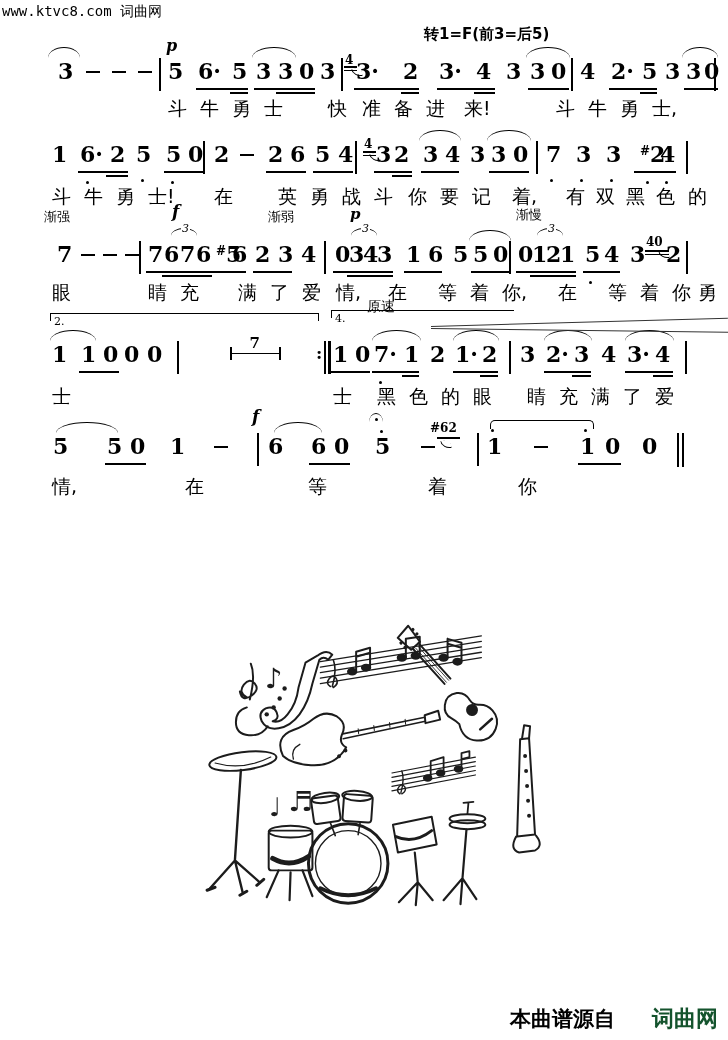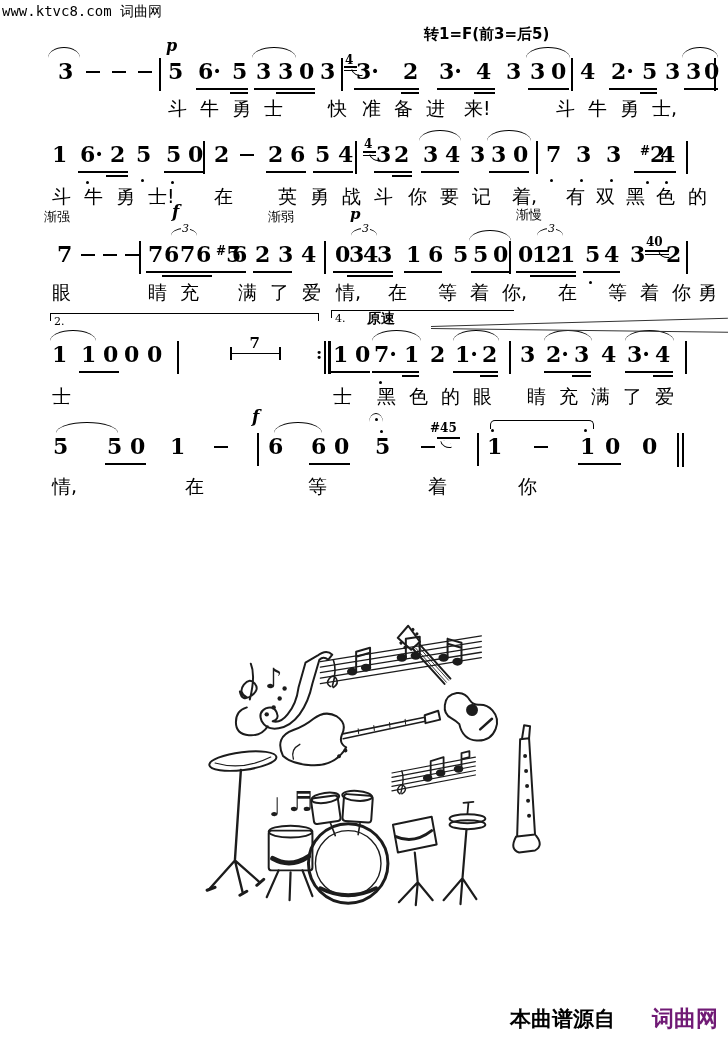--- a/index.html
+++ b/index.html
@@ -311,21 +311,21 @@
       <div class="und" style="left: 105px; width: 41px; top: 463px;"></div>
       <div class="und" style="left: 309px; width: 41px; top: 463px;"></div>
       <div class="und" style="left: 578px; width: 43px; top: 463px;"></div>
       <div class="und" style="left: 437px; width: 23px; top: 437px;"></div>
       <div class="slur" style="left: 56px; width: 62px; top: 422px;"></div>
       <div class="slur" style="left: 274px; width: 48px; top: 422px;"></div>
       <div class="dot" style="left: 380px; top: 430px;"></div>
       <div class="dot" style="left: 491px; top: 429px;"></div>
       <div class="dot" style="left: 584px; top: 429px;"></div>
       <div class="txt dyn" style="left: 252px; top: 408px; font-size: 17px;">f</div>
-      <div class="txt b" style="left: 430px; top: 422px; font-size: 12px;">#45</div>
+      <div class="txt b" style="left: 430px; top: 422px; font-size: 12px;">#62</div>
       <div class="lyr" style="left: 52px; top: 477px;">情,</div>
       <div class="lyr" style="left: 185px; top: 477px;">在</div>
       <div class="lyr" style="left: 308px; top: 477px;">等</div>
       <div class="lyr" style="left: 428px; top: 477px;">着</div>
       <div class="lyr" style="left: 518px; top: 477px;">你</div>
       <div class="slur" style="left: 171px; width: 26px; top: 228px; height: 7px;"></div>
       <div class="trip3" style="left: 181px; top: 223px;">3</div>
       <div class="slur" style="left: 351px; width: 26px; top: 228px; height: 7px;"></div>
       <div class="trip3" style="left: 361px; top: 223px;">3</div>
       <div class="slur" style="left: 537px; width: 26px; top: 228px; height: 7px;"></div>
@@ -337,21 +337,21 @@
       <div class="txt b" style="left: 316px; top: 345px; font-size: 17px;">:</div>
       <div class="vline" style="left: 324px; top: 341px; width: 1.6px; height: 33px;"></div>
       <div class="vline" style="left: 328px; top: 341px; width: 2.6px; height: 33px;"></div>
       <div class="hline" style="left: 50px; width: 268px; top: 313px;"></div>
       <div class="vline" style="left: 50px; top: 313px; width: 1.4px; height: 8px;"></div>
       <div class="vline" style="left: 318px; top: 313px; width: 1.4px; height: 8px;"></div>
       <div class="txt" style="left: 54px; top: 316px; font-size: 11px;">2.</div>
       <div class="hline" style="left: 331px; width: 183px; top: 310px;"></div>
       <div class="vline" style="left: 331px; top: 310px; width: 1.4px; height: 8px;"></div>
       <div class="txt" style="left: 335px; top: 313px; font-size: 11px;">4.</div>
-      <div class="txt cjk" style="left: 367px; top: 311px; font-size: 14px; font-weight: bold;">原速</div>
+      <div class="txt cjk" style="left: 367px; top: 299px; font-size: 14px;">原速</div>
       <div class="hair" style="left: 431px; top: 326px; width: 297px; transform: rotate(-1.6deg);"></div>
       <div class="hair" style="left: 431px; top: 327.5px; width: 297px; transform: rotate(0.7deg);"></div>
       <div class="ferm" style="left: 369px; top: 413px;"></div>
       <div class="dot" style="left: 374.5px; top: 418px;"></div>
       <div class="brk" style="left: 490px; width: 102px; top: 420px;"></div>
       <div class="vline" style="left: 677px; top: 433px; width: 2px; height: 34px;"></div>
       <div class="vline" style="left: 682px; top: 433px; width: 2px; height: 34px;"></div>
       <div class="gtie" style="left: 352px; top: 68px;"></div>
       <div class="gtie" style="left: 370px; top: 153px;"></div>
       <div class="gtie" style="left: 659px; top: 250px;"></div>
@@ -471,14 +471,14 @@
       <path d="M337,226 q-7,13 3,16 l16,-2 q9,-5 1,-15"></path>
       <circle cx="346" cy="145" r="2" fill="#1c1c1c" stroke="none"></circle>
       <circle cx="347" cy="160" r="2" fill="#1c1c1c" stroke="none"></circle>
       <circle cx="348" cy="175" r="2" fill="#1c1c1c" stroke="none"></circle>
       <circle cx="349" cy="190" r="2" fill="#1c1c1c" stroke="none"></circle>
       <circle cx="350" cy="205" r="2" fill="#1c1c1c" stroke="none"></circle>
     </g>
   </svg>
 
   <div class="foot-src">本曲谱源自</div>
-  <div class="foot-site" style="color: #701a75;">词曲网</div>
+  <div class="foot-site" style="color: #14532d;">词曲网</div>
 </div>
 
 </body></html>

